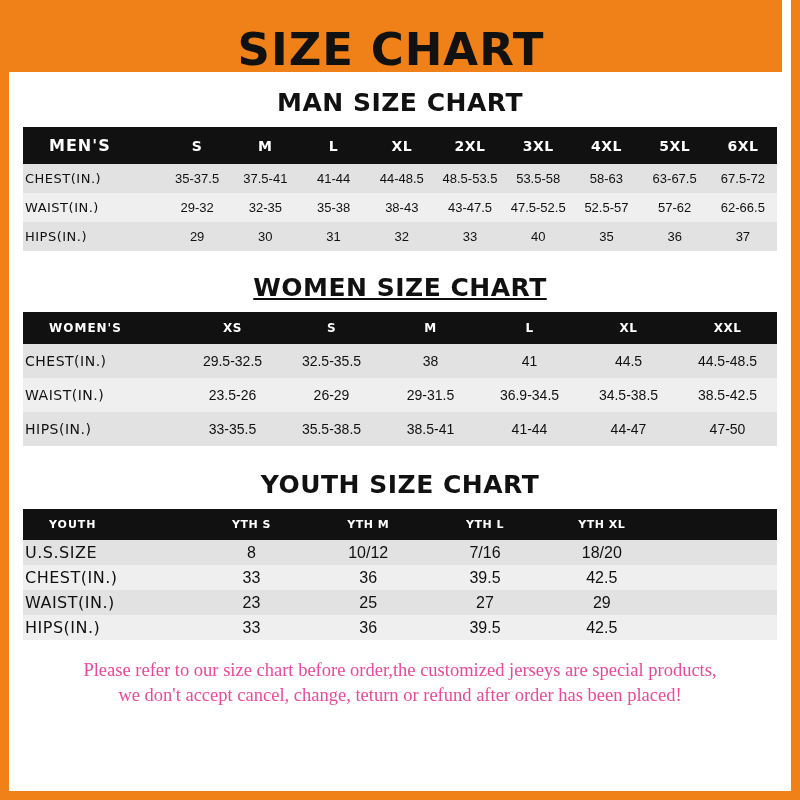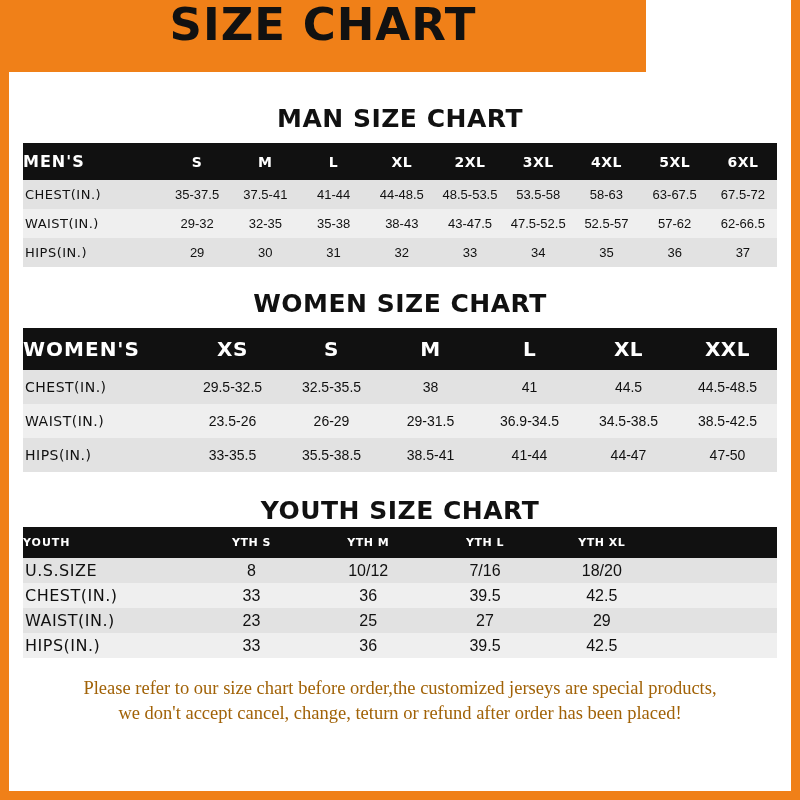--- a/index.html
+++ b/index.html
@@ -16,27 +16,27 @@
     width: 800px;
     height: 800px;
     background: #fff;
     overflow: hidden;
     border-left: 9px solid #F08018;
     border-right: 9px solid #F08018;
     border-bottom: 9px solid #F08018;
   }
   .header-band {
     position: relative;
-    width: 646px;
+    width: 782px;
     margin-left: -9px;
     margin-right: -9px;
     height: 72px;
     background: #F08018;
     display: flex;
-    align-items: flex-start;
+    align-items: flex-end;
     justify-content: center;
   }
   .header-title {
     font-family: "DejaVu Sans", sans-serif;
     font-weight: bold;
     font-size: 45px;
     letter-spacing: 1px;
     color: #111111;
     line-height: 1;
     margin-top: 2px;
@@ -45,23 +45,23 @@
     padding: 0 14px;
   }
   .section-title {
     text-align: center;
     font-family: "DejaVu Sans", sans-serif;
     font-weight: bold;
     font-size: 25px;
     color: #111;
     letter-spacing: 0.5px;
   }
-  .t-man { margin-top: 32px; margin-bottom: 10px; }
-  .t-women { margin-top: 22px; margin-bottom: 10px; }
-  .t-youth { margin-top: 24px; margin-bottom: 2px; }
+  .t-man { margin-top: 16px; margin-bottom: 10px; }
+  .t-women { margin-top: 22px; margin-bottom: 10px; text-decoration: underline; }
+  .t-youth { margin-top: 24px; margin-bottom: 10px; }
 
   table.sizetable {
     border-collapse: collapse;
     width: 100%;
     table-layout: fixed;
   }
   table.sizetable th, table.sizetable td {
     text-align: center;
     vertical-align: middle;
   }
@@ -69,21 +69,21 @@
     background: #111111;
     color: #ffffff;
     font-family: "DejaVu Sans", sans-serif;
     font-weight: bold;
     font-size: 14px;
     padding: 9px 2px;
     letter-spacing: 0.5px;
   }
   table.sizetable thead th.rowlabel {
     text-align: left;
-    padding-left: 0;
+    padding-left: 26px;
     font-size: 16px;
     letter-spacing: 1px;
   }
   table.sizetable tbody td {
     font-family: "Liberation Sans", sans-serif;
     font-size: 13px;
     color: #111111;
     padding: 7px 2px;
   }
   table.sizetable tbody tr.odd td { background: #e2e2e2; }
@@ -93,28 +93,28 @@
     font-size: 13px;
     letter-spacing: 0.5px;
     text-align: left;
   }
   
   #men-table col.c0 { width: 140px; }
   #women-table col.c0 { width: 160px; }
   #youth-table col.c0 { width: 170px; }
   #youth-table thead th { font-size: 11px; }
   #youth-table tbody td { font-size: 16px; padding: 3px 2px; margin-left: 12px; }
-  #women-table thead th { font-size: 20px; }
+  #women-table thead th { font-size: 12px; }
   #women-table tbody td { font-size: 14px; padding: 9px 2px; }
 
   .footer-note {
     margin-top: 18px;
     padding: 0 8px;
     text-align: center;
-    color: #a16207;
+    color: #ec4899;
     font-family: "Liberation Serif", serif;
     font-size: 18.5px;
     line-height: 1.35;
   }
   .footer-note span { display: block; }
 </style>
 </head>
 <body>
 
 <div id="page">
@@ -178,21 +178,21 @@
           <td>57-62</td>
           <td>62-66.5</td>
         </tr>
         <tr class="odd">
           <td class="rowlabel">HIPS(IN.)</td>
           <td>29</td>
           <td>30</td>
           <td>31</td>
           <td>32</td>
           <td>33</td>
-          <td>34</td>
+          <td>40</td>
           <td>35</td>
           <td>36</td>
           <td>37</td>
         </tr>
       </tbody>
     </table>
 
     <div class="section-title t-women">WOMEN SIZE CHART</div>
     <table class="sizetable" id="women-table">
       <colgroup>

